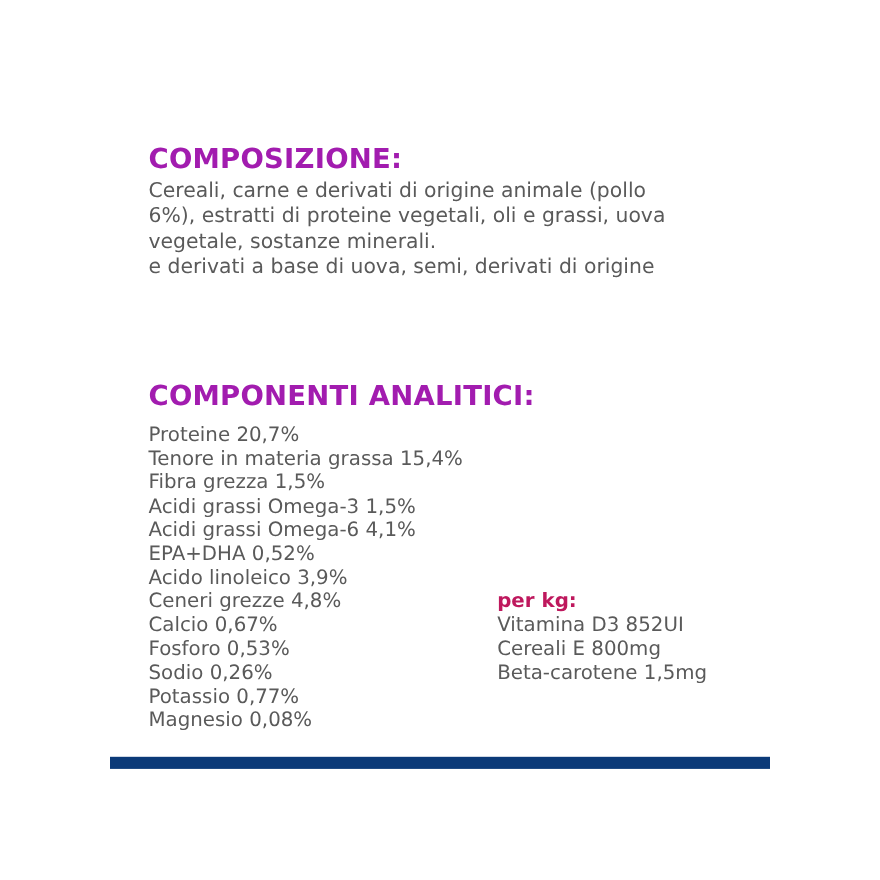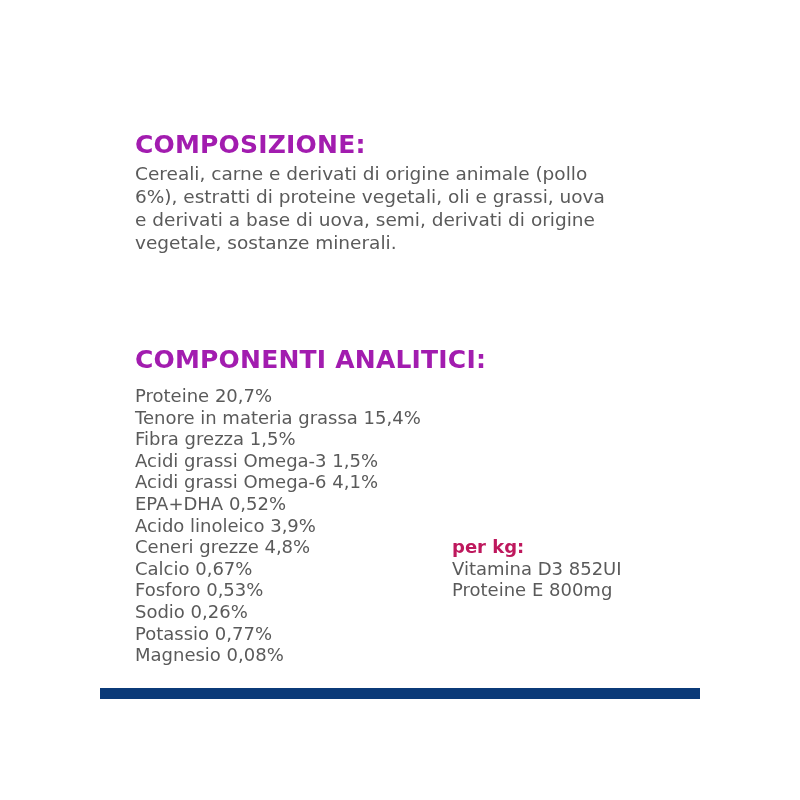--- a/index.html
+++ b/index.html
@@ -21,22 +21,22 @@
   .sub { font-weight: bold; color: #be185d; }
   .bar { position: absolute; left: 100px; top: 688px; width: 600px; height: 11px; background: #0b3a78; }
 </style>
 </head>
 <body>
 
 <h2 class="heading" style="top:130px">COMPOSIZIONE:</h2>
 <div class="para" style="top:162px">
   <div>Cereali, carne e derivati di origine animale (pollo</div>
   <div>6%), estratti di proteine vegetali, oli e grassi, uova</div>
+  <div>vegetale, sostanze minerali.</div>
   <div>e derivati a base di uova, semi, derivati di origine</div>
-  <div>vegetale, sostanze minerali.</div>
 </div>
 
 <h2 class="heading" style="top:345px">COMPONENTI ANALITICI:</h2>
 <ul class="list" style="left:135px; top:385px">
   <li>Proteine 20,7%</li>
   <li>Tenore in materia grassa 15,4%</li>
   <li>Fibra grezza 1,5%</li>
   <li>Acidi grassi Omega-3 1,5%</li>
   <li>Acidi grassi Omega-6 4,1%</li>
   <li>EPA+DHA 0,52%</li>
@@ -45,16 +45,17 @@
   <li>Calcio 0,67%</li>
   <li>Fosforo 0,53%</li>
   <li>Sodio 0,26%</li>
   <li>Potassio 0,77%</li>
   <li>Magnesio 0,08%</li>
 </ul>
 
 <ul class="list" style="left:452px; top:536px">
   <li class="sub">per kg:</li>
   <li>Vitamina D3 852UI</li>
-  <li>Proteine E 800mg</li>
+  <li>Cereali E 800mg</li>
+  <li>Beta-carotene 1,5mg</li>
 </ul>
 
 <div class="bar"></div>
 
 </body></html>

